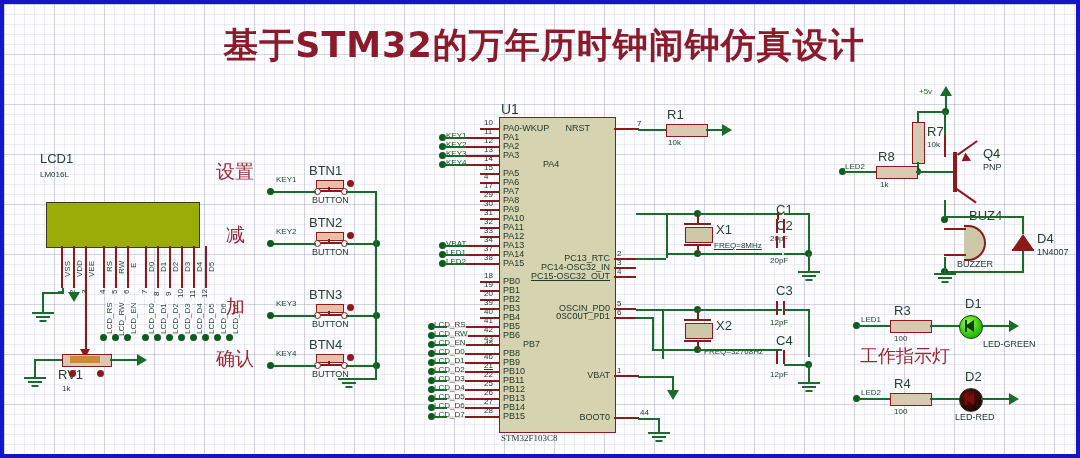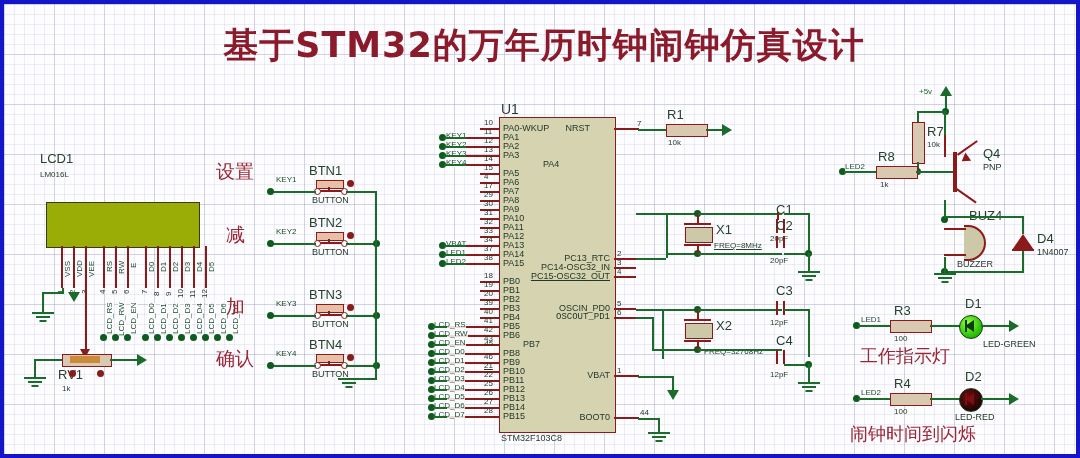--- a/index.html
+++ b/index.html
@@ -226,21 +226,21 @@
   <div class="wv" style="left:371px;top:187px;height:188px;"></div>
   <div class="wh" style="left:345px;top:374px;width:28px;"></div>
   <div class="gndsym" style="left:334px;top:374px;width:22px;height:12px;">
     <i style="width:22px;top:0;"></i>
       <i style="width:14px;top:4px;"></i>
       <i style="width:7px;top:8px;"></i>
   </div>
 
   <div class="ref" style="left:497px;top:98px;font-size:14px;">U1</div>
   <div id="mcubody"></div>
-  <div class="tblk" style="left:497px;top:430px;">STM32F103C8</div>
+  <div class="tblk" style="left:497px;top:430px;font-family:Liberation Serif, serif;">STM32F103C8</div>
 
   <div class="ph" style="left:476px;top:124px;width:20px;"></div>
   <div class="ph" style="left:461px;top:133px;width:35px;"></div>
   <div class="ph" style="left:461px;top:142px;width:35px;"></div>
   <div class="ph" style="left:461px;top:151px;width:35px;"></div>
   <div class="ph" style="left:461px;top:160px;width:35px;"></div>
   <div class="ph" style="left:476px;top:169px;width:20px;"></div>
   <div class="ph" style="left:476px;top:178px;width:20px;"></div>
   <div class="ph" style="left:476px;top:187px;width:20px;"></div>
   <div class="ph" style="left:476px;top:196px;width:20px;"></div>
@@ -598,15 +598,14 @@
   <div class="val" style="left:890px;top:404px;">100</div>
   <div class="wh" style="left:926px;top:394px;width:32px;"></div>
   <div class="ref" style="left:961px;top:366px;">D2</div>
   <div class="led ledr" style="left:955px;top:384px;">
     <div style="position:absolute;left:5px;top:4px;width:0;height:0;border-top:6px solid transparent;border-bottom:6px solid transparent;border-right:9px solid #7a1010;"></div>
     <div style="position:absolute;left:5px;top:4px;width:2px;height:12px;background:#7a1010;"></div>
   </div>
   <div class="tblk" style="left:951px;top:409px;">LED-RED</div>
   <div class="wh" style="left:977px;top:394px;width:30px;"></div>
   <div class="arrowrt" style="left:1005px;top:389px;"></div>
-  <div class="cnb" style="left:846px;top:418px;">闹钟时间到闪烁</div>
 
 </div>
 
 </body></html>

